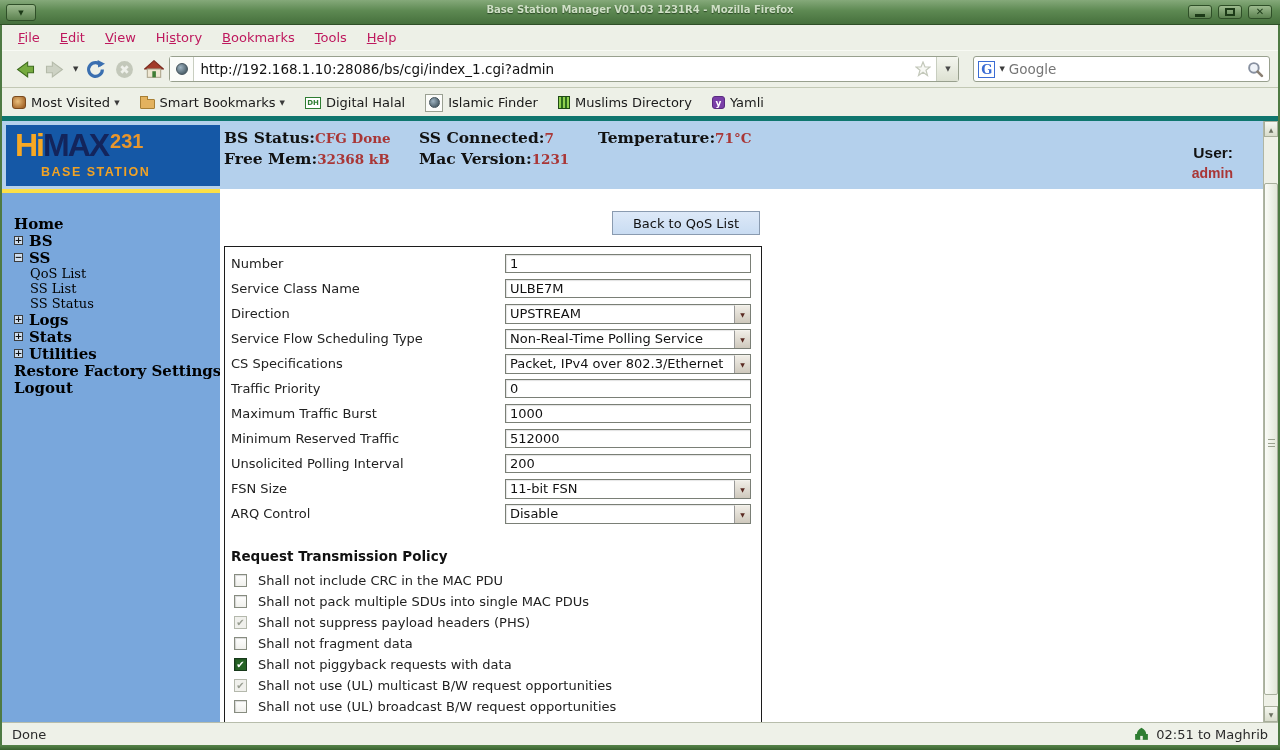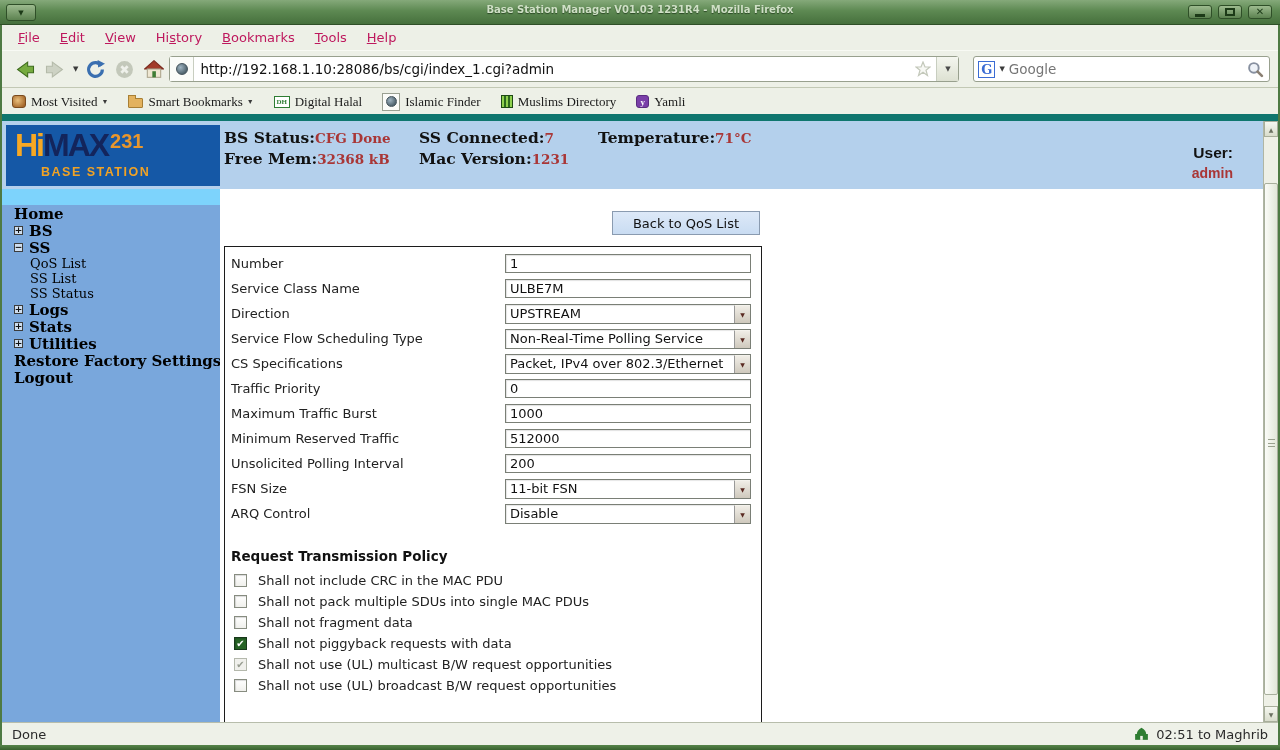--- a/index.html
+++ b/index.html
@@ -56,22 +56,22 @@
                border-radius:3px; display:flex; align-items:center; }
   .gbox { width:17px; height:17px; margin-left:4px; border:1px solid #3b6cd4; background:#fff;
           color:#3b6cd4; font-family:"DejaVu Serif",serif; font-weight:bold; font-size:13px;
           display:flex; align-items:center; justify-content:center; }
   .searchbox .chev { margin:0 4px; }
   .searchbox input { flex:1; border:none; outline:none; font-size:13.5px; color:#9aa096;
                      font-family:"DejaVu Sans",sans-serif; background:transparent; }
 
   
   .bookmarksbar { position:absolute; left:0; top:89px; width:1276px; height:32px;
-                  background:#edf0e7; border-bottom:7px solid #0f766e;
-                  display:flex; align-items:center; padding-left:10px;font-family:Liberation Serif, serif; }
+                  background:#edf0e7; border-bottom:5px solid #0f766e;
+                  display:flex; align-items:center; padding-left:10px; }
   .bm { display:flex; align-items:center; margin-right:20px; }
   .bm-label { font-size:13px; color:#1a1a1a; margin-left:5px; }
   .bm-arrow { font-size:7px; color:#3a3a3a; margin-left:4px; }
   .icon-history { width:14px; height:13px; border-radius:3px; border:1px solid #7a4a1e;
                   background:radial-gradient(circle at 40% 40%, #eabf7c, #a5672a 80%); }
   .icon-folder { position:relative; width:15px; height:10px; margin-top:3px; background:#e3b25e;
                  border:1px solid #a87f34; border-radius:1px; }
   .icon-folder::before { content:""; position:absolute; left:-1px; top:-4px; width:6px; height:3px;
                          background:#e3b25e; border:1px solid #a87f34; border-bottom:none; }
   .icon-dh { width:16px; height:12px; background:#fff; border:1px solid #2e7d32; color:#2e7d32;
@@ -81,21 +81,21 @@
   .icon-page i { width:11px; height:11px; border-radius:50%; display:block;
                  background:radial-gradient(circle at 35% 35%, #9fb4c2, #51656f 70%);
                  border:1px solid #44535c; }
   .icon-stripes { width:12px; height:13px; border:1px solid #1e4a14;
                   background:repeating-linear-gradient(90deg,#8fd14f 0 2px,#2d6a1e 2px 4px); }
   .icon-yamli { width:13px; height:13px; border-radius:3px; background:#7a3fa8; border:1px solid #5a2b80;
                 color:#fff; font-size:9px; font-weight:bold; display:flex; align-items:center;
                 justify-content:center; }
 
   
-  .viewport { position:absolute; left:0; top:121px; width:1276px; height:601px; background:#7dd3fc;
+  .viewport { position:absolute; left:0; top:121px; width:1276px; height:601px; background:#fde047;
               overflow:hidden; }
   .page { position:absolute; left:0; top:0; width:1261px; height:601px; overflow:hidden; }
 
   .devheader { position:absolute; left:0; top:0; width:100%; height:68px; background:#b4d0ec; }
   .logo { position:absolute; left:4px; top:4px; width:214px; height:61px; background:#1558a6;
           font-family:"Liberation Sans",sans-serif; overflow:hidden; }
   .logo-line1 { position:absolute; left:9px; top:2px; white-space:nowrap; }
   .logo-hi  { font-size:32px; font-weight:bold; color:#f7a823; letter-spacing:-2px; }
   .logo-max { font-size:32px; font-weight:bold; color:#13255c; letter-spacing:-2px; }
   .logo-num { font-size:20px; font-weight:bold; color:#e8962c; vertical-align:8px; margin-left:2px; }
@@ -106,22 +106,22 @@
   .stats .col { margin-right:0; }
   .stat-row { height:21px; white-space:nowrap; }
   .stat-label { font-size:15.5px; font-weight:bold; color:#111; }
   .stat-value { font-size:13.5px; font-weight:bold; color:#a93636;text-align:center; }
   .userblock { position:absolute; right:30px; top:23px; text-align:right;
                font-family:Liberation Sans, sans-serif; }
   .userblock .u-label { font-size:15.5px; font-weight:bold; color:#111; height:21px; }
   .userblock .u-value { font-size:14px; font-weight:bold; color:#a93636; }
 
   
-  .sidebar { position:absolute; left:0; top:84px; width:254px; height:533px; background:#79a7dc;
-             font-family:"DejaVu Serif",serif; padding-top:0; }
+  .sidebar { position:absolute; left:0; top:72px; width:254px; height:533px; background:#79a7dc;
+             font-family:"DejaVu Serif",serif; padding-top:22px; }
   .side-item { display:flex; align-items:center; padding-left:12px; height:17px;
                font-size:15px; font-weight:bold; color:#000; white-space:nowrap; }
   .side-item.sub { padding-left:28px; font-size:13px; font-weight:normal; height:15px; }
   .expander { width:9px; height:9px; background:#cfdeef; border:1px solid #3c3c3c; margin-right:6px;
               display:flex; align-items:center; justify-content:center; flex:0 0 auto;
               font-family:"DejaVu Sans",sans-serif; }
   .expander::after { font-size:9px; font-weight:bold; color:#111; line-height:7px; }
   .expander.plus::after { content:"+"; }
   .expander.minus::after { content:"−"; }
 
@@ -442,20 +442,24 @@
             <div class="policy-title">Request Transmission Policy</div>
             <div class="cbrow">
               <span class="cb"></span>
               <span class="cblabel">Shall not include CRC in the MAC PDU</span>
             </div>
             <div class="cbrow">
               <span class="cb"></span>
               <span class="cblabel">Shall not pack multiple SDUs into single MAC PDUs</span>
             </div>
             <div class="cbrow">
+              <span class="cb checked disabled"></span>
+              <span class="cblabel">Shall not suppress payload headers (PHS)</span>
+            </div>
+            <div class="cbrow">
               <span class="cb"></span>
               <span class="cblabel">Shall not fragment data</span>
             </div>
             <div class="cbrow">
               <span class="cb checked"></span>
               <span class="cblabel">Shall not piggyback requests with data</span>
             </div>
             <div class="cbrow">
               <span class="cb checked disabled"></span>
               <span class="cblabel">Shall not use (UL) multicast B/W request opportunities</span>

